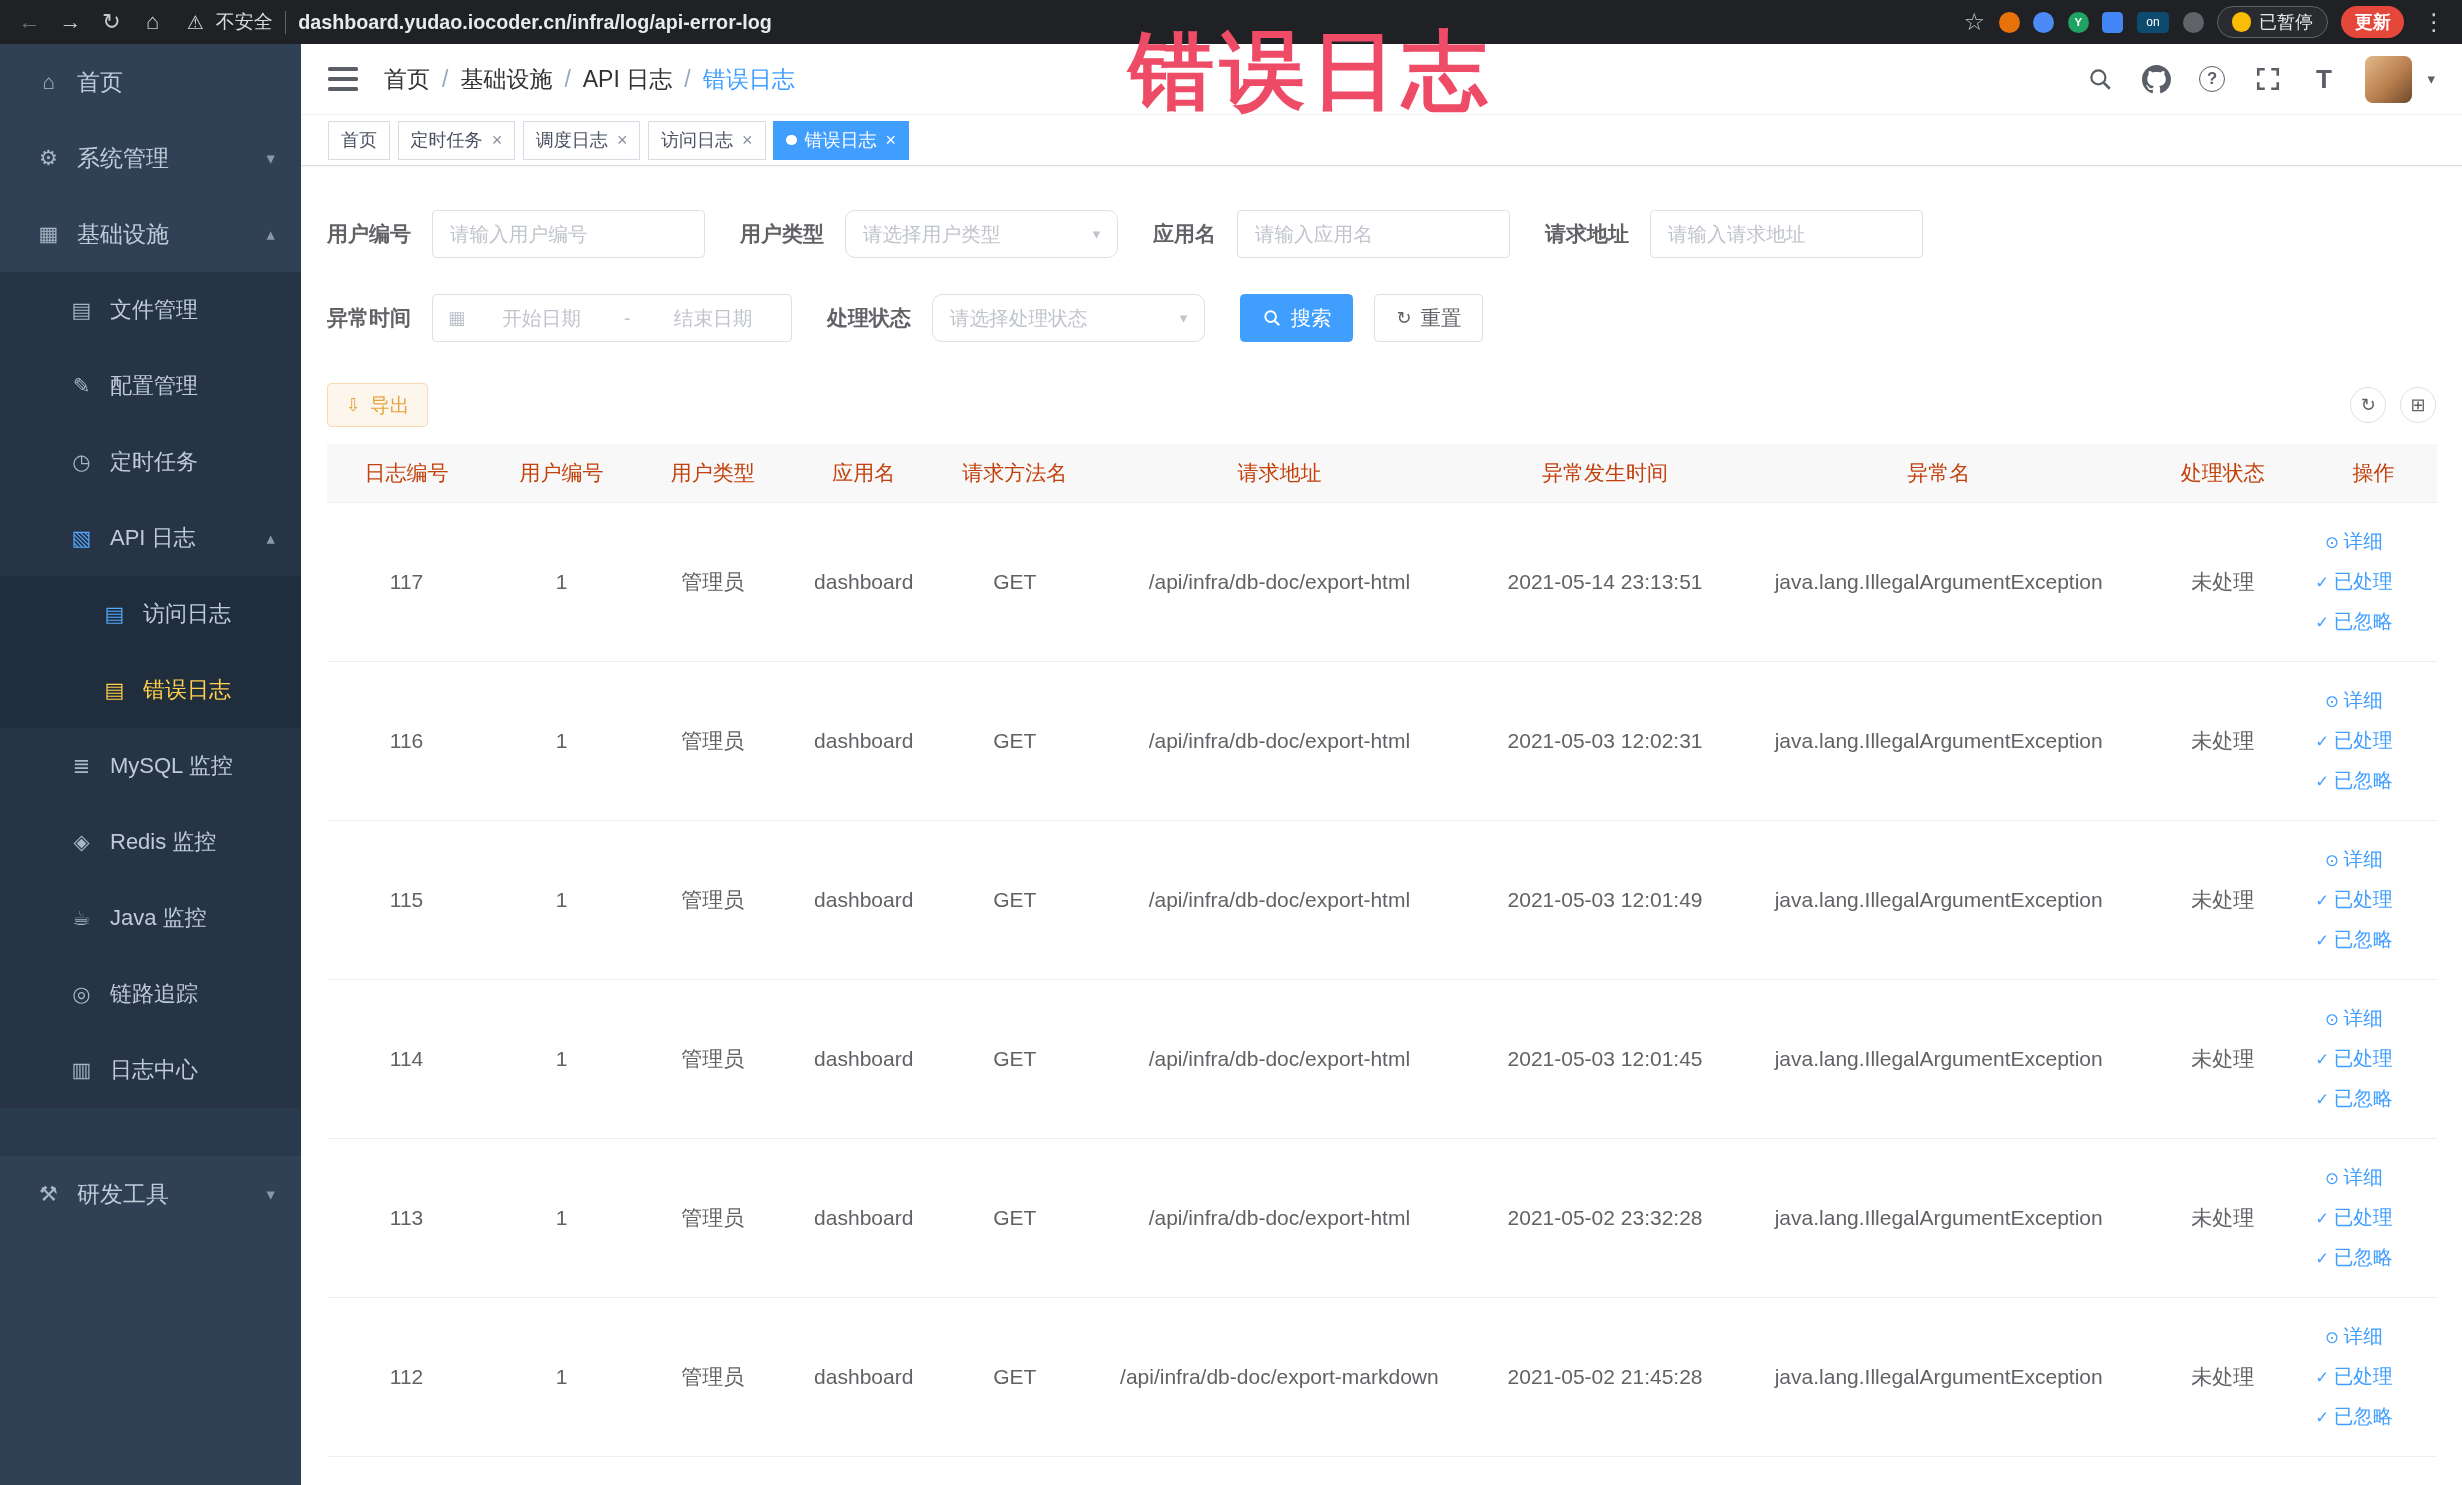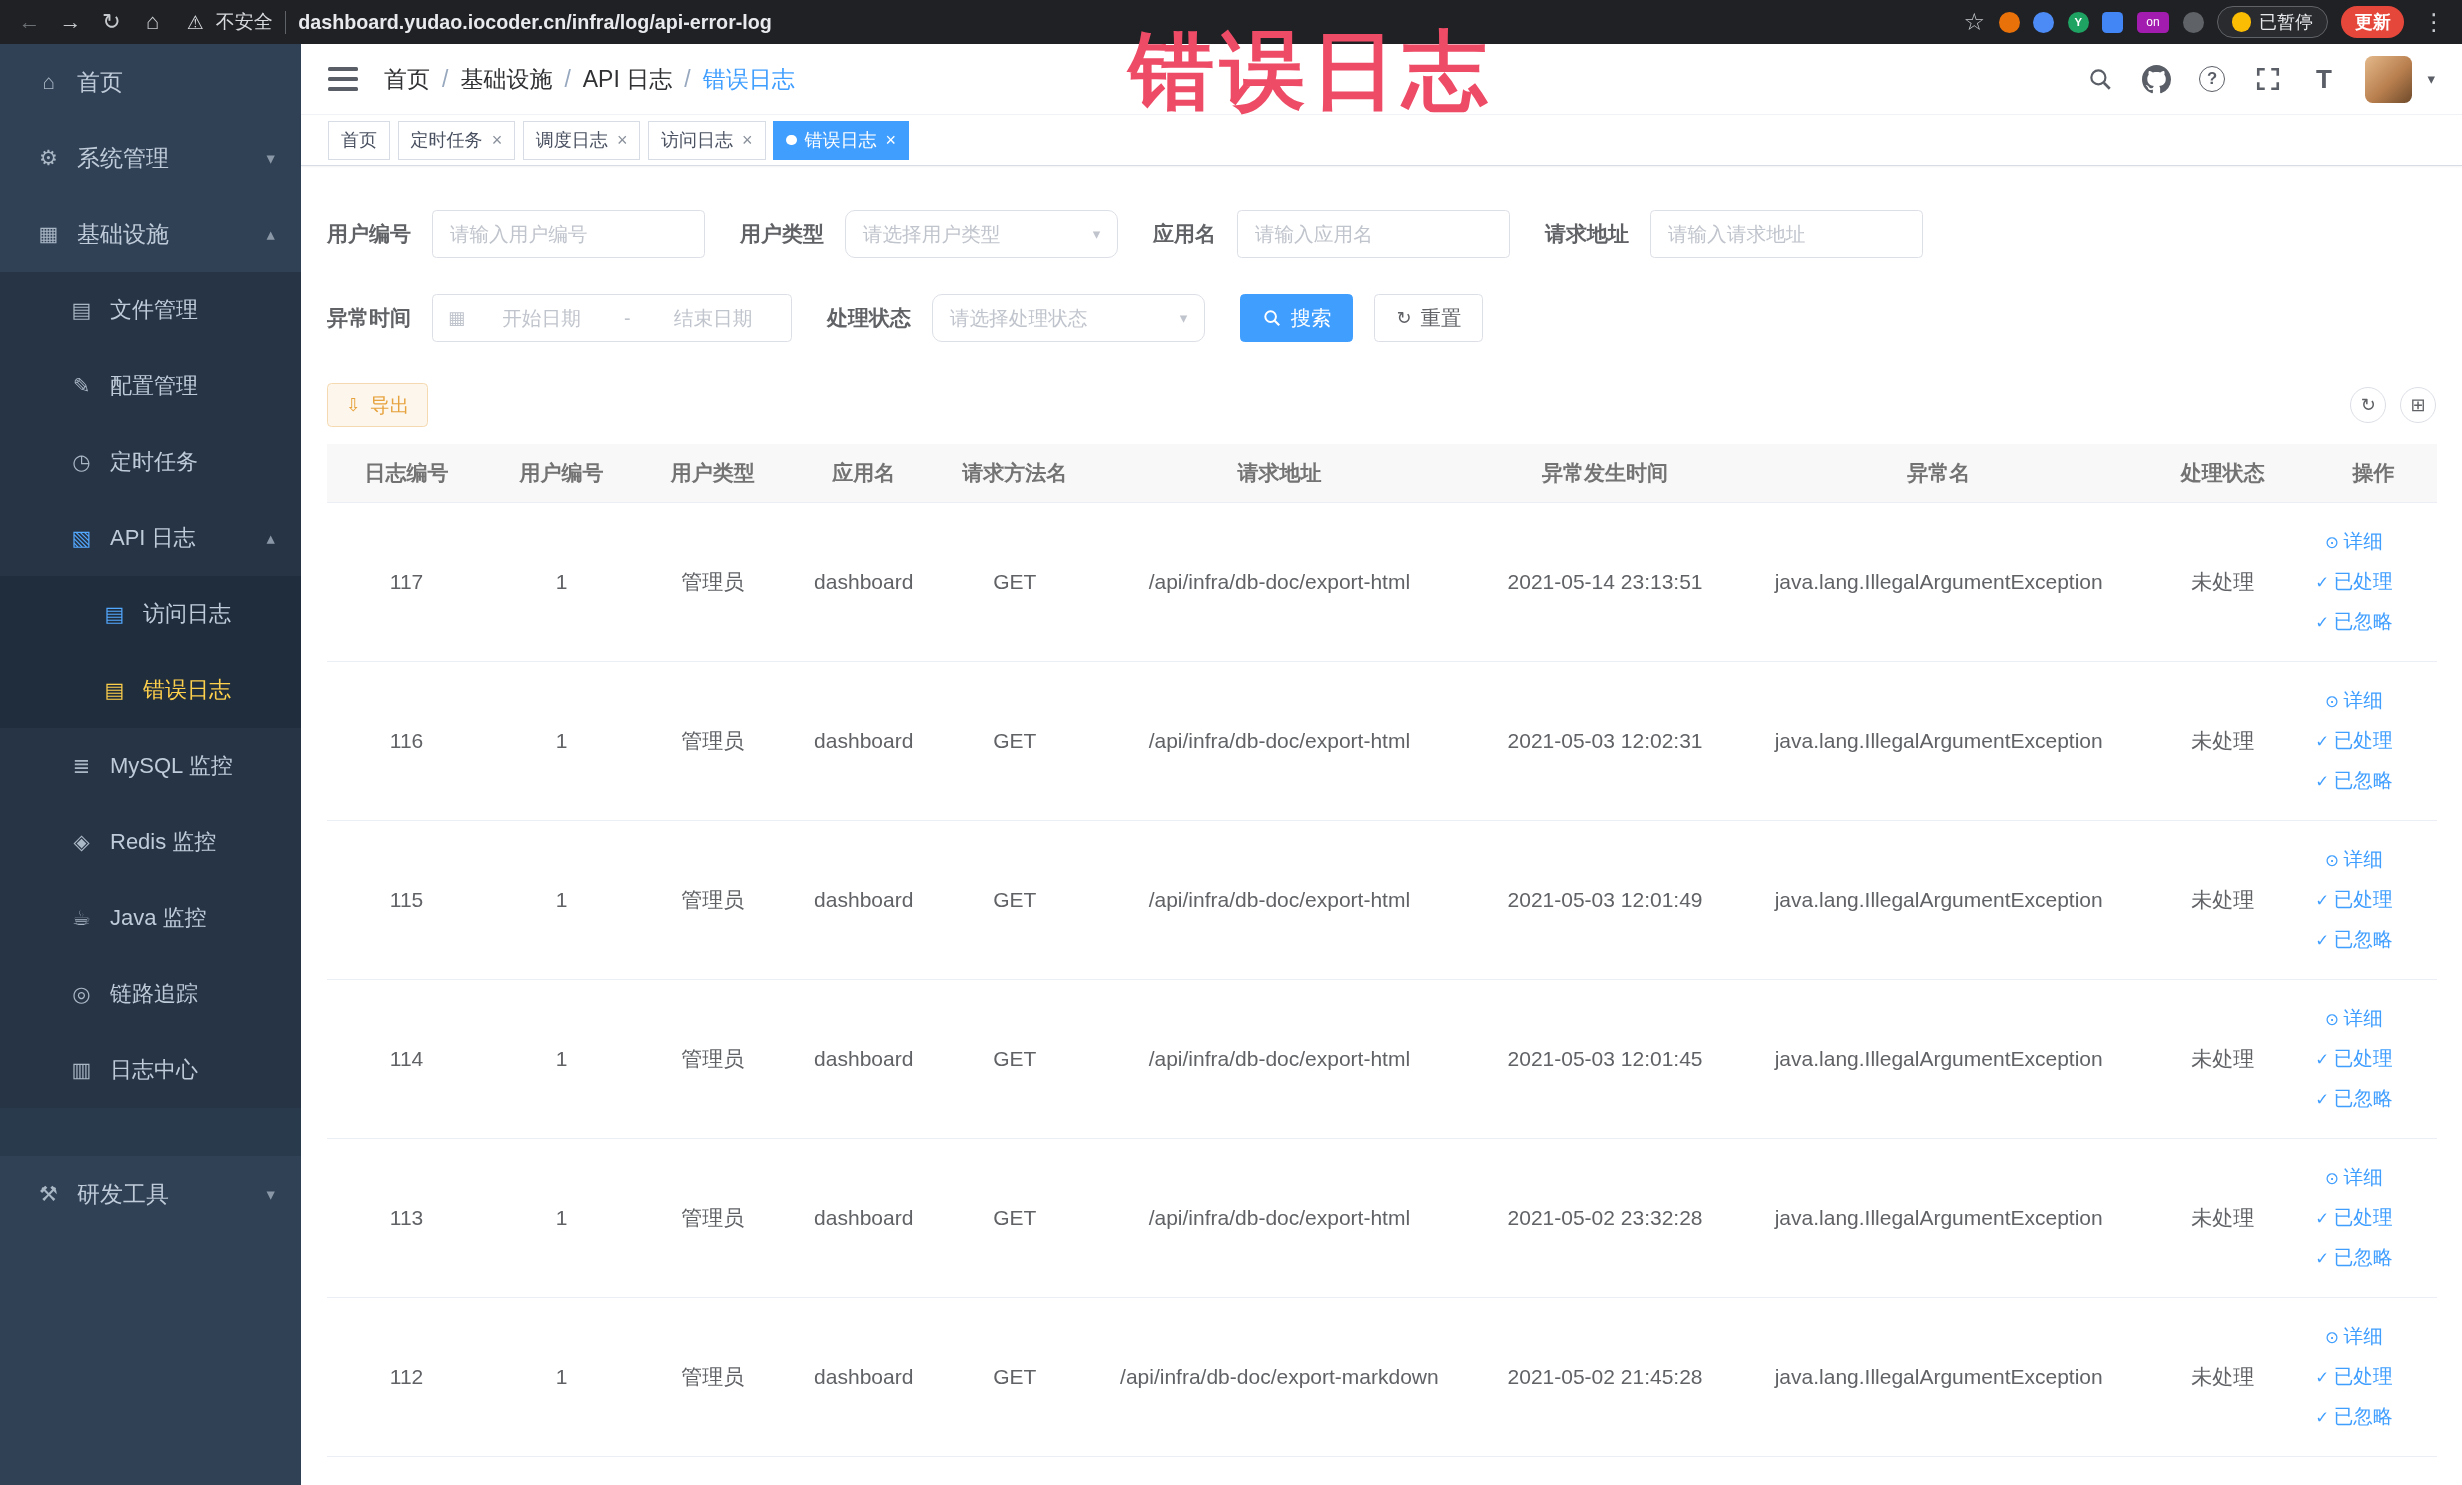--- a/index.html
+++ b/index.html
@@ -17,21 +17,21 @@
   .addr { flex:1; display:flex; align-items:center; gap:12px; margin:0 16.7px; min-width:0; }
   .addr .warn { color:#d6d9dd; font-size:19px; }
   .addr .sec { color:#d6d9dd; font-size:19px; }
   .addr .vdiv { width:1.5px; height:23px; background:#5f6368; }
   .addr .url { color:#e8eaed; font-size:19.7px; font-weight:600; white-space:nowrap; overflow:hidden; }
   .chrome-right { display:flex; align-items:center; gap:13.6px; }
   .star { font-size:24px; color:#c6cace; }
   .ext { width:21px; height:21px; border-radius:50%; display:inline-flex; align-items:center;
     justify-content:center; font-size:11.4px; color:#fff; font-weight:bold; }
   .ext.sq { border-radius:4.5px; }
-  .onbadge { width:32px; height:21px; border-radius:4.5px; background:#a21caf; color:#fff;
+  .onbadge { width:32px; height:21px; border-radius:4.5px; background:#0c4a6e; color:#fff;
     font-size:12px; display:inline-flex; align-items:center; justify-content:center; }
   .pill { height:32px; border-radius:16px; display:inline-flex; align-items:center; gap:7.6px;
     padding:0 13.6px; font-size:18px; }
   .pill.paused { border:0.8px solid #5f6368; color:#e8eaed; background:#2a2b2e; }
   .pill.paused .emoji { width:19.7px; height:19.7px; border-radius:50%; background:#fbbc04; display:inline-block; }
   .pill.update { background:#e5473a; color:#fff; font-weight:bold; }
   .kebab { font-size:23px; color:#c6cace; padding:0 4.5px; }
 
   
   .app { position:absolute; top:44px; left:0; right:0; bottom:0; display:flex; }
@@ -113,21 +113,21 @@
   .btn.primary { background:#409eff; border-color:#409eff; color:#fff; }
   .btn.warning { height:44px; background:#fdf6ec; border-color:#f5dab1; color:#e6a23c; font-size:19.7px; padding:0 18px; }
   .btn .bicon { font-size:18px; }
   .toolbar { display:flex; align-items:center; margin-top:41px; }
   .toolbar-right { margin-left:auto; display:flex; align-items:center; gap:13.6px; }
   .circle-btn { width:36px; height:36px; border-radius:50%; border:0.8px solid #dcdfe6; background:#fff;
     color:#606266; font-size:18px; display:flex; align-items:center; justify-content:center; cursor:pointer; }
 
   
   table.grid { width:2110px; margin-top:16.7px; border-collapse:collapse; table-layout:fixed; }
-  table.grid th { height:59px; background:#f8f8f9; color:#737373; font-size:21px; font-weight:bold;
+  table.grid th { height:59px; background:#f8f8f9; color:#c2410c; font-size:21px; font-weight:normal;
     text-align:center; border-bottom:0.8px solid #ebeef5; }
   table.grid td { height:159px; text-align:center; font-size:21px; color:#606266;
     border-bottom:0.8px solid #ebeef5; vertical-align:middle; }
   td.exc-cell, td.url-cell { font-size:20.4px; }
   td.actions-cell { text-align:right; padding-right:39px; }
   .action-link { display:block; color:#409eff; font-size:19.7px; line-height:39px; text-decoration:none;
     white-space:nowrap; cursor:pointer; }
   .action-link .ai { font-size:16.7px; margin-right:4.5px; }
 
   

